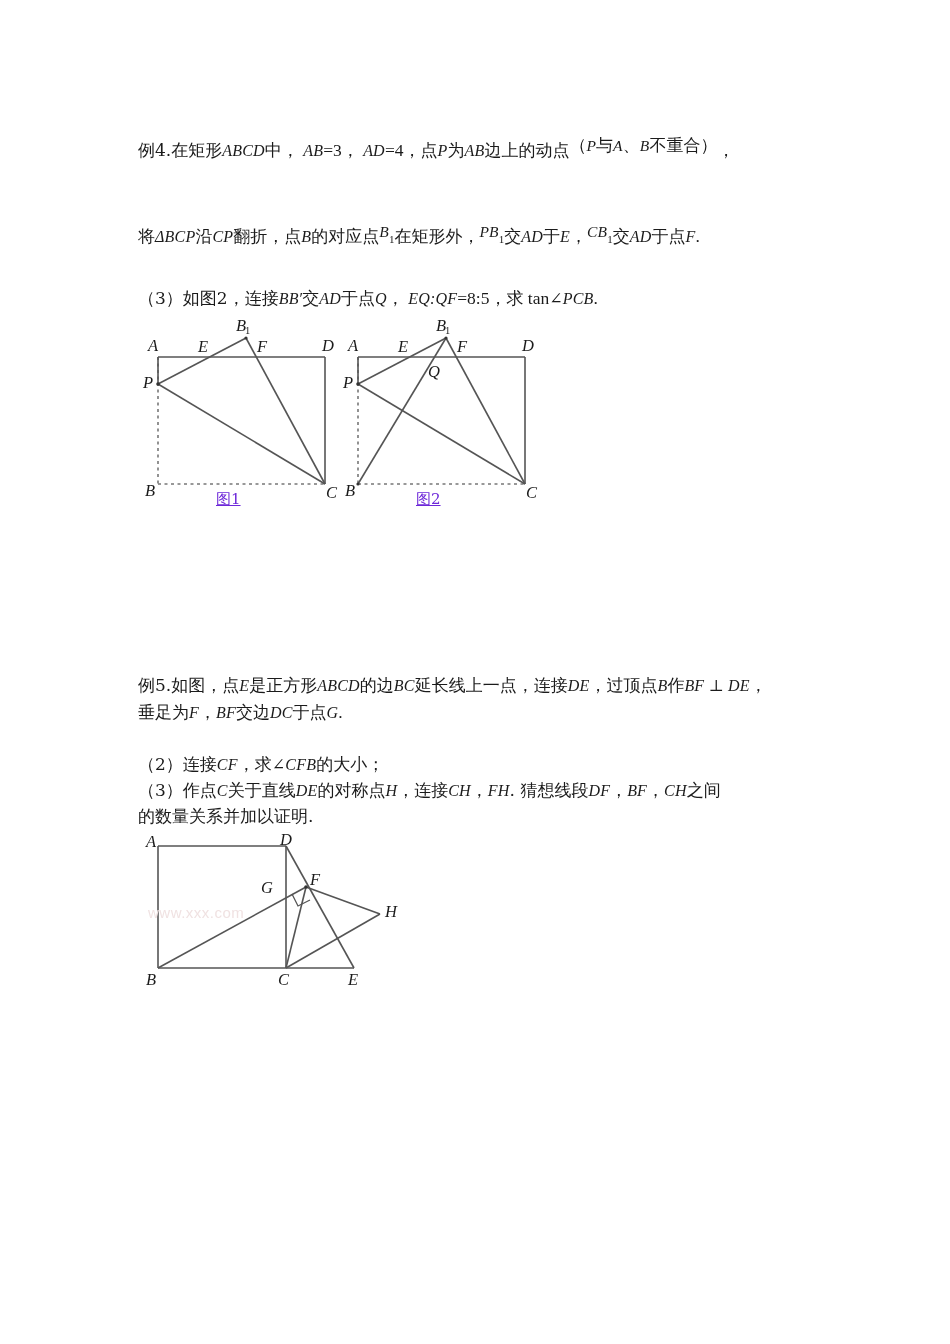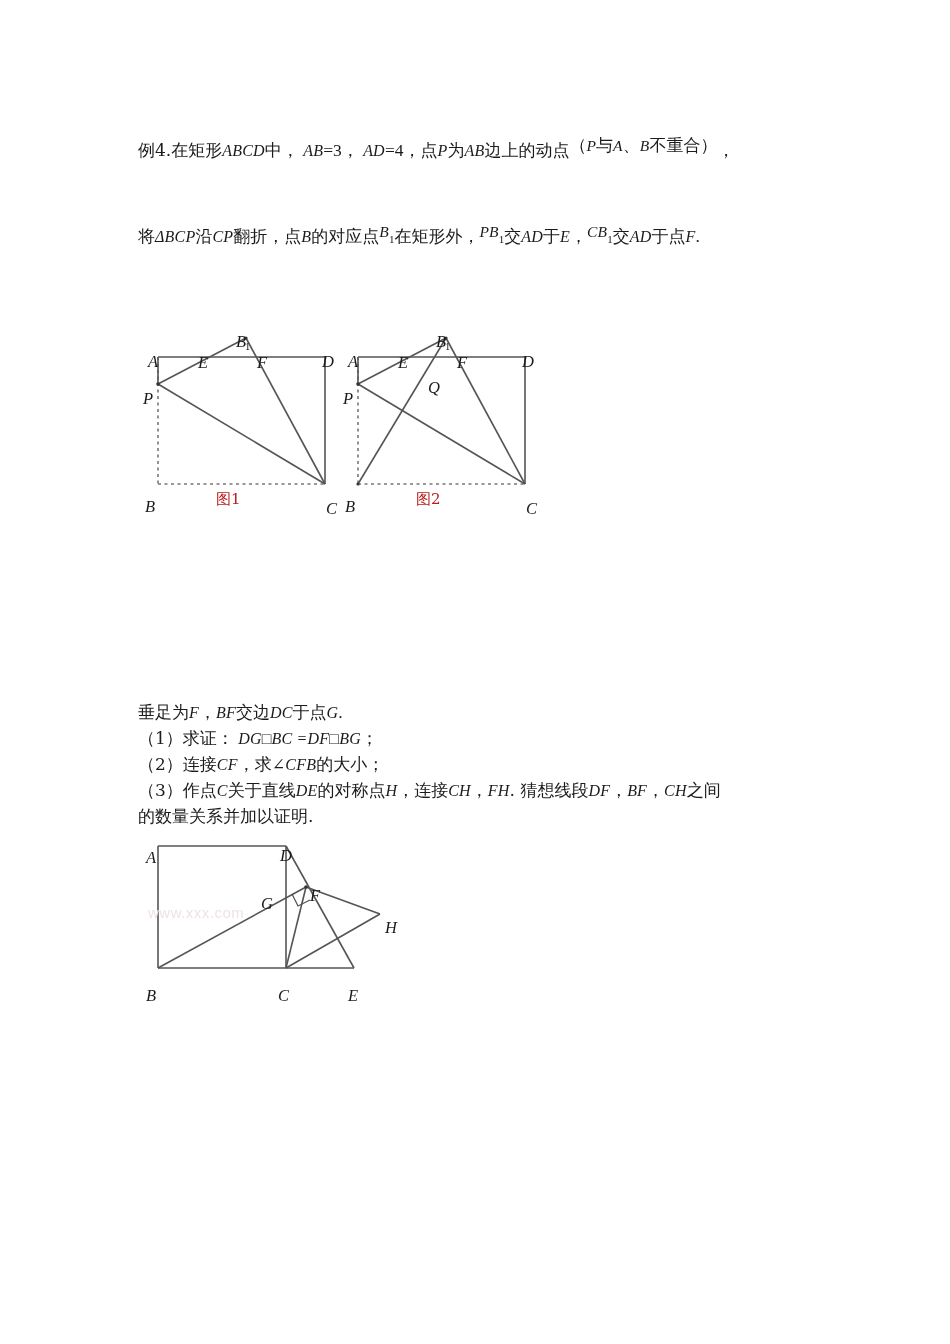--- a/index.html
+++ b/index.html
@@ -57,31 +57,31 @@
   }
   .sm { font-size: 15.5px; }
 
   
   .fig { position: absolute; }
   .fig svg { display: block; overflow: visible; }
   .figcap {
     position: absolute;
     font-family: "DejaVu Serif", "Liberation Serif", serif;
     font-size: 15px;
-    color: #b91c1c;
-    white-space: nowrap;
+    color: #6d28d9;
+    white-space: nowrap;
+    text-decoration: underline;
   }
   .ptlabel {
     position: absolute;
     font-family: "Liberation Serif", "DejaVu Serif", serif;
     font-style: italic;
     font-size: 16.5px;
     color: #1b1b1b;
     white-space: nowrap;
-    margin-top: 16px;
   }
   .ptlabel .sub {
     font-size: 10.5px;
     font-style: normal;
     position: relative;
     top: 3px;
     left: -1px;
   }
   .watermark {
     position: absolute;
@@ -101,20 +101,23 @@
   <div class="tline" style="left:138px; top:140px;">
     <span class="cn">例4.</span><span class="cn">在矩形</span><span class="mi">ABCD</span><span class="cn">中，</span>&nbsp;<span class="mi">AB</span><span class="mr">=3</span><span class="cn">，</span>&nbsp;<span class="mi">AD</span><span class="mr">=4</span><span class="cn">，点</span><span class="mi">P</span><span class="cn">为</span><span class="mi">AB</span><span class="cn">边上的动点</span><span class="raised"><span class="cn">（</span><span class="mi sm">P</span><span class="cn">与</span><span class="mi sm">A</span><span class="cn">、</span><span class="mi sm">B</span><span class="cn">不重合</span><span class="cn">）</span></span><span class="cn">，</span>
   </div>
 
   <div class="tline" style="left:138px; top:190px;margin-top:36px;">
     <span class="cn">将</span><span class="mi">ΔBCP</span><span class="cn">沿</span><span class="mi">CP</span><span class="cn">翻折，点</span><span class="mi">B</span><span class="cn">的对应点</span><span class="raised"><span class="mi sm">B</span><span class="supn">1</span></span><span class="cn">在矩形外，</span><span class="raised"><span class="mi sm">PB</span><span class="supn">1</span></span><span class="cn">交</span><span class="mi">AD</span><span class="cn">于</span><span class="mi">E</span><span class="cn">，</span><span class="raised"><span class="mi sm">CB</span><span class="supn">1</span></span><span class="cn">交</span><span class="mi">AD</span><span class="cn">于点</span><span class="mi">F</span><span class="mr">.</span>
   </div>
 
 
 
+  <div class="tline" style="left:138px; top:288px;">
+    <span class="cn">（3）</span><span class="cn">如图2，连接</span><span class="mi">BB′</span><span class="cn">交</span><span class="mi">AD</span><span class="cn">于点</span><span class="mi">Q</span><span class="cn">，</span>&nbsp;<span class="mi">EQ:QF</span><span class="mr">=8:5</span><span class="cn">，求</span>&nbsp;<span class="mr">tan</span><span class="mi">∠PCB</span><span class="mr">.</span>
+  </div>
 
   <div class="fig" style="left:140px; top:318px; width:210px; height:185px;">
     <svg width="210" height="185" viewBox="0 0 210 185">
 
       <line x1="18" y1="39" x2="185" y2="39" stroke="#555" stroke-width="1.6"></line>
 
       <line x1="185" y1="39" x2="185" y2="166" stroke="#555" stroke-width="1.6"></line>
 
       <line x1="18" y1="39" x2="18" y2="166" stroke="#777" stroke-width="1.6" stroke-dasharray="3,3.5"></line>
 
@@ -163,28 +166,28 @@
     <span class="ptlabel" style="left:117px; top:19px;">F</span>
     <span class="ptlabel" style="left:182px; top:18px;">D</span>
     <span class="ptlabel" style="left:96px; top:-2px;"><span>B</span><span class="sub">1</span></span>
     <span class="ptlabel" style="left:3px; top:55px;">P</span>
     <span class="ptlabel" style="left:88px; top:44px;">Q</span>
     <span class="ptlabel" style="left:5px; top:163px;">B</span>
     <span class="ptlabel" style="left:186px; top:165px;">C</span>
     <span class="figcap" style="left:76px; top:172px;">图2</span>
   </div>
 
+  <div class="tline" style="left:138px; top:675px;">
+    <span class="cn">例5.</span><span class="cn">如图，点</span><span class="mi">E</span><span class="cn">是正方形</span><span class="mi">ABCD</span><span class="cn">的边</span><span class="mi">BC</span><span class="cn">延长线上一点，连接</span><span class="mi">DE</span><span class="cn">，过顶点</span><span class="mi">B</span><span class="cn">作</span><span class="mi">BF ⊥ DE</span><span class="cn">，</span>
+  </div>
 
   <div class="tline" style="left:138px; top:702px;">
     <span class="cn">垂足为</span><span class="mi">F</span><span class="cn">，</span><span class="mi">BF</span><span class="cn">交边</span><span class="mi">DC</span><span class="cn">于点</span><span class="mi">G</span><span class="mr">.</span>
   </div>
 
-  <div class="tline" style="left:138px; top:728px;">
-    <span class="cn">（1）</span><span class="cn">求证：</span>&nbsp;<span class="mi">DG□BC =DF□BG</span><span class="cn">；</span>
-  </div>
 
   <div class="tline" style="left:138px; top:754px;">
     <span class="cn">（2）</span><span class="cn">连接</span><span class="mi">CF</span><span class="cn">，求</span><span class="mi">∠CFB</span><span class="cn">的大小；</span>
   </div>
 
   <div class="tline" style="left:138px; top:780px;">
     <span class="cn">（3）</span><span class="cn">作点</span><span class="mi">C</span><span class="cn">关于直线</span><span class="mi">DE</span><span class="cn">的对称点</span><span class="mi">H</span><span class="cn">，连接</span><span class="mi">CH</span><span class="cn">，</span><span class="mi">FH</span><span class="cn">. 猜想线段</span><span class="mi">DF</span><span class="cn">，</span><span class="mi">BF</span><span class="cn">，</span><span class="mi">CH</span><span class="cn">之间</span>
   </div>
   <div class="tline" style="left:138px; top:806px;">
     <span class="cn">的数量关系并加以证明.</span>

